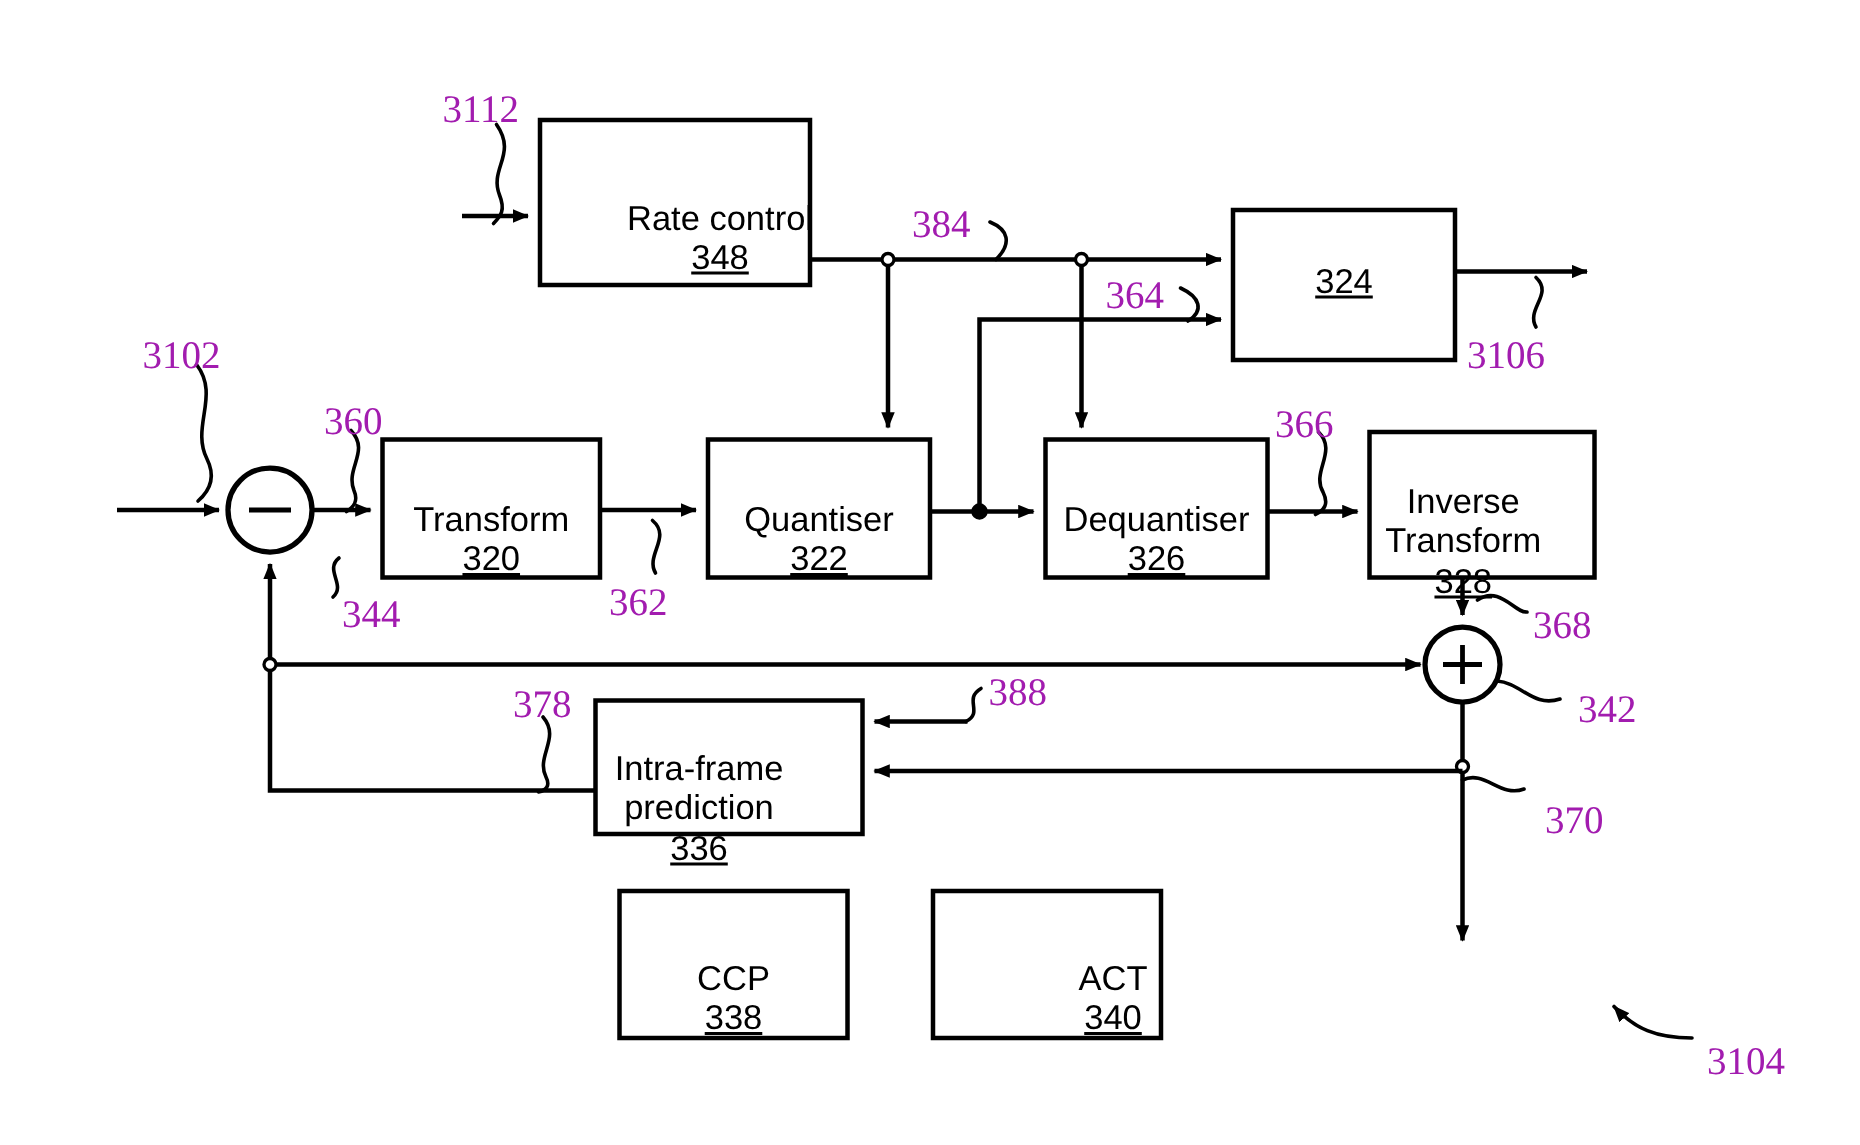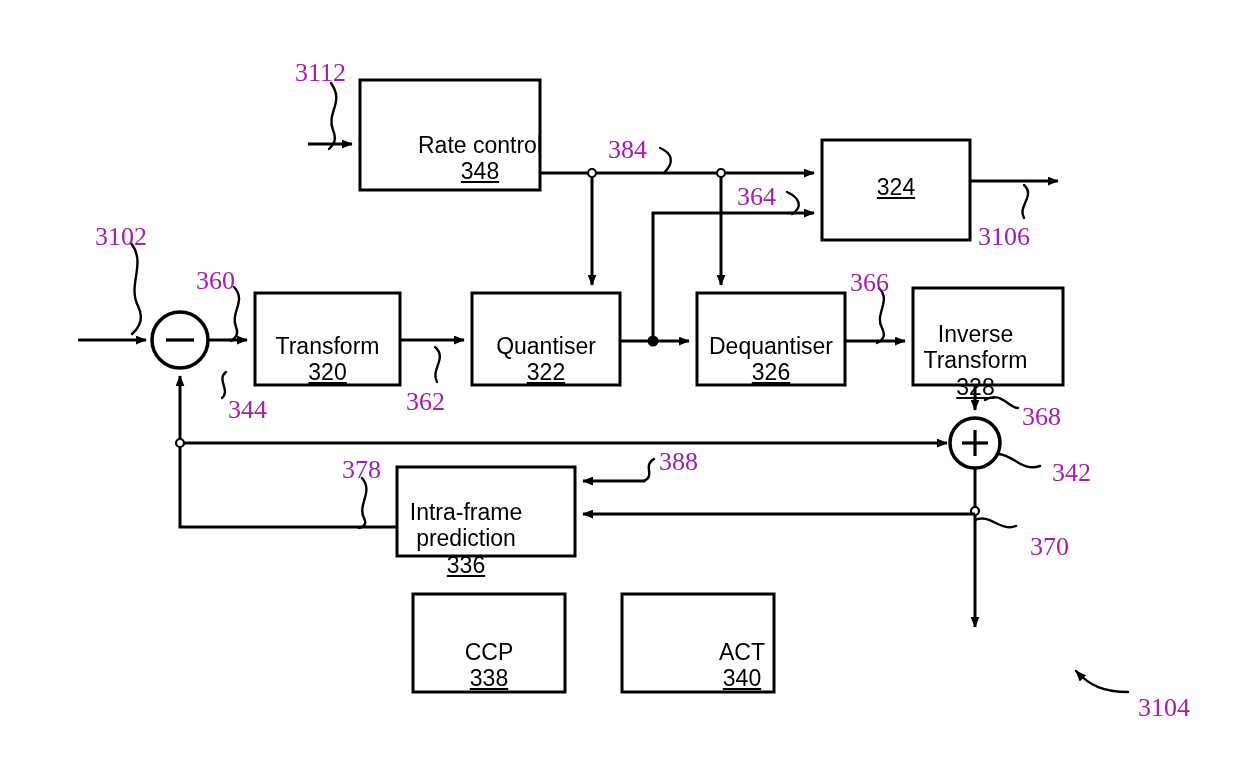--- a/index.html
+++ b/index.html
@@ -222,21 +222,21 @@
   <div class="blk-label" style="left:622px; top:612px; width:152px;margin-left:44px;">
     <span>ACT</span>
     <span class="blk-num">340</span>
   </div>
 
   <div class="ref-num" style="left:295px; top:58px;">3112</div>
   <div class="ref-num" style="left:608px; top:135px;">384</div>
   <div class="ref-num" style="left:737px; top:182px;">364</div>
   <div class="ref-num" style="left:978px; top:222px;">3106</div>
   <div class="ref-num" style="left:95px; top:222px;text-align:center;">3102</div>
-  <div class="ref-num" style="left:196px; top:266px;">360</div>
+  <div class="ref-num" style="left:216px; top:266px;">360</div>
   <div class="ref-num" style="left:850px; top:268px;">366</div>
   <div class="ref-num" style="left:228px; top:395px;">344</div>
   <div class="ref-num" style="left:406px; top:387px;">362</div>
   <div class="ref-num" style="left:1022px; top:402px;">368</div>
   <div class="ref-num" style="left:1052px; top:458px;">342</div>
   <div class="ref-num" style="left:659px; top:447px;">388</div>
   <div class="ref-num" style="left:342px; top:455px;">378</div>
   <div class="ref-num" style="left:1030px; top:532px;">370</div>
   <div class="ref-num" style="left:1138px; top:693px;">3104</div>
 

